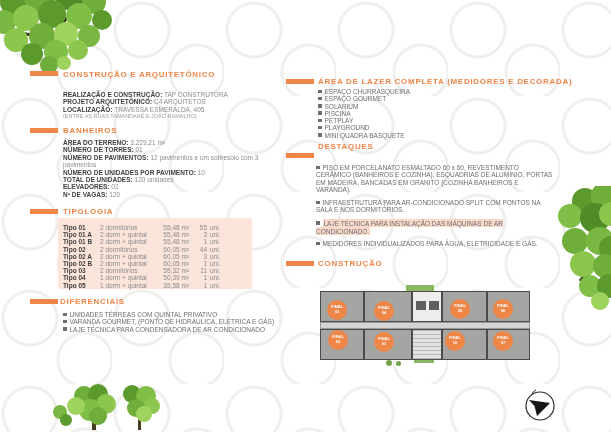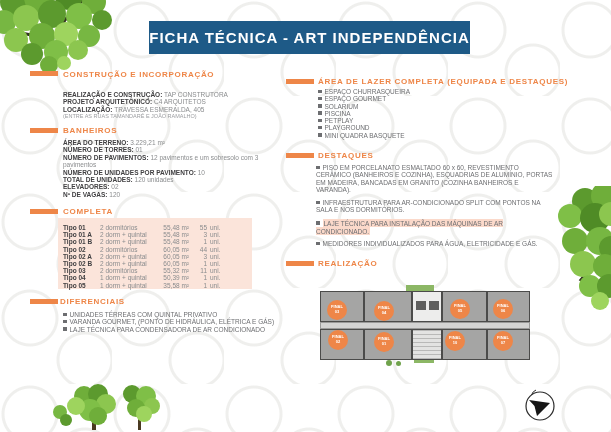--- a/index.html
+++ b/index.html
@@ -100,26 +100,23 @@
       <circle cx="46" cy="34" r="9" fill="#6fae3a"></circle>
     <circle cx="80" cy="12" r="9" fill="#5c9a2e"></circle>
       <circle cx="94" cy="14" r="10" fill="#7fbf47"></circle>
     <circle cx="100" cy="24" r="8" fill="#8cc64f"></circle>
       <circle cx="84" cy="26" r="9" fill="#6fae3a"></circle>
     <circle cx="92" cy="32" r="8" fill="#9ed45e"></circle>
       <circle cx="8" cy="30" r="7" fill="#77b742"></circle>
     <circle cx="14" cy="38" r="6" fill="#5c9a2e"></circle>
   </svg>
 
-  <div class="header-bar">
-    <span>FICHA TÉCNICA - ART INDEPENDÊNCIA</span>
-  </div>
 
   <div class="sec-bar" style="left:30px;top:71px"></div>
-  <div class="sec-head" style="left:63px;top:70px">CONSTRUÇÃO E INCORPORAÇÃO</div>
+  <div class="sec-head" style="left:63px;top:70px">CONSTRUÇÃO E ARQUITETÔNICO</div>
 
   <div class="abs" style="left:63px;top:91px;width:210px">
     <div class="fl"><span class="lbl">REALIZAÇÃO E CONSTRUÇÃO:</span> <span class="val">TAP CONSTRUTORA</span></div>
     <div class="fl"><span class="lbl">PROJETO ARQUITETÔNICO:</span> <span class="val">C4 ARQUITETOS</span></div>
     <div class="fl"><span class="lbl">LOCALIZAÇÃO:</span> <span class="val">TRAVESSA ESMERALDA, 405</span></div>
     <div class="note">(ENTRE AS RUAS TAMANDARÉ E JOÃO RAMALHO)</div>
   </div>
 
   <div class="sec-bar" style="left:30px;top:128px"></div>
   <div class="sec-head" style="left:63px;top:126px">BANHEIROS</div>
@@ -128,21 +125,21 @@
     <div class="fl"><span class="lbl">ÁREA DO TERRENO:</span> <span class="val">3.229,21 m²</span></div>
     <div class="fl"><span class="lbl">NÚMERO DE TORRES:</span> <span class="val">01</span></div>
     <div class="fl"><span class="lbl">NÚMERO DE PAVIMENTOS:</span> <span class="val">12 pavimentos e um sobresolo com 3 pavimentos</span></div>
     <div class="fl"><span class="lbl">NÚMERO DE UNIDADES POR PAVIMENTO:</span> <span class="val">10</span></div>
     <div class="fl"><span class="lbl">TOTAL DE UNIDADES:</span> <span class="val">120 unidades</span></div>
     <div class="fl"><span class="lbl">ELEVADORES:</span> <span class="val">02</span></div>
     <div class="fl"><span class="lbl">Nº DE VAGAS:</span> <span class="val">120</span></div>
   </div>
 
   <div class="sec-bar" style="left:30px;top:209px"></div>
-  <div class="sec-head" style="left:63px;top:207px">COMPLETA</div>
+  <div class="sec-head" style="left:63px;top:207px">TIPOLOGIA</div>
 
   <div class="tbl">
     <div class="trow">
         <span class="t">Tipo 01</span>
         <span>2 dormitórios</span>
         <span class="a">55,48 m²</span>
         <span class="q">55</span>
         <span>uni.</span>
       </div>
     <div class="trow">
@@ -206,44 +203,44 @@
   <div class="sec-bar" style="left:30px;top:299px"></div>
   <div class="sec-head" style="left:60px;top:297px">DIFERENCIAIS</div>
 
   <div class="abs" style="left:63px;top:311px;width:215px">
     <div class="li"><span class="bullet"></span><span>UNIDADES TÉRREAS COM QUINTAL PRIVATIVO</span></div>
     <div class="li"><span class="bullet"></span><span>VARANDA GOURMET, (PONTO DE HIDRÁULICA, ELÉTRICA E GÁS)</span></div>
     <div class="li"><span class="bullet"></span><span>LAJE TÉCNICA PARA CONDENSADORA DE AR CONDICIONADO</span></div>
   </div>
 
   <div class="sec-bar" style="left:286px;top:79px"></div>
-  <div class="sec-head" style="left:318px;top:77px">ÁREA DE LAZER COMPLETA (EQUIPADA E DESTAQUES)</div>
+  <div class="sec-head" style="left:318px;top:77px">ÁREA DE LAZER COMPLETA (MEDIDORES E DECORADA)</div>
 
   <div class="abs" style="left:318px;top:88px;width:230px">
     <div class="li"><span class="bullet"></span><span>ESPAÇO CHURRASQUEIRA</span></div>
     <div class="li"><span class="bullet"></span><span>ESPAÇO GOURMET</span></div>
     <div class="li"><span class="bullet"></span><span>SOLARIUM</span></div>
     <div class="li"><span class="bullet"></span><span>PISCINA</span></div>
     <div class="li"><span class="bullet"></span><span>PETPLAY</span></div>
     <div class="li"><span class="bullet"></span><span>PLAYGROUND</span></div>
     <div class="li"><span class="bullet"></span><span>MINI QUADRA BASQUETE</span></div>
   </div>
 
   <div class="sec-bar" style="left:286px;top:153px"></div>
-  <div class="sec-head" style="left:318px;top:151px">DESTAQUES</div>
+  <div class="sec-head" style="left:318px;top:142px">DESTAQUES</div>
 
   <div class="abs dlist" style="left:316px;top:164px;width:237px">
     <div class="li"><span class="bullet"></span><span>PISO EM PORCELANATO ESMALTADO 60 x 60, REVESTIMENTO CERÂMICO (BANHEIROS E COZINHA), ESQUADRIAS DE ALUMÍNIO, PORTAS EM MADEIRA, BANCADAS EM GRANITO (COZINHA BANHEIROS E VARANDA).</span></div>
     <div class="li"><span class="bullet"></span><span>INFRAESTRUTURA PARA AR-CONDICIONADO SPLIT COM PONTOS NA SALA E NOS DORMITÓRIOS.</span></div>
     <div class="li"><span class="bullet"></span><span class="hl">LAJE TÉCNICA PARA INSTALAÇÃO DAS MÁQUINAS DE AR CONDICIONADO.</span></div>
     <div class="li"><span class="bullet"></span><span>MEDIDORES INDIVIDUALIZADOS PARA ÁGUA, ELETRICIDADE E GÁS.</span></div>
   </div>
 
   <div class="sec-bar" style="left:286px;top:261px"></div>
-  <div class="sec-head" style="left:318px;top:259px">REALIZAÇÃO</div>
+  <div class="sec-head" style="left:318px;top:259px">CONSTRUÇÃO</div>
 
   <div class="plan">
     <div class="green" style="left:86px;top:0;width:28px;height:7px"></div>
     <div class="green" style="left:94px;top:74px;width:20px;height:4px"></div>
     <div class="unit" style="left:0;top:6px;width:44px;height:31px"></div>
     <div class="unit" style="left:44px;top:6px;width:48px;height:31px"></div>
     <div class="unit" style="left:122px;top:6px;width:45px;height:31px"></div>
     <div class="unit" style="left:167px;top:6px;width:43px;height:31px"></div>
     <div class="corridor"></div>
     <div class="unit" style="left:0;top:44px;width:44px;height:31px"></div>

